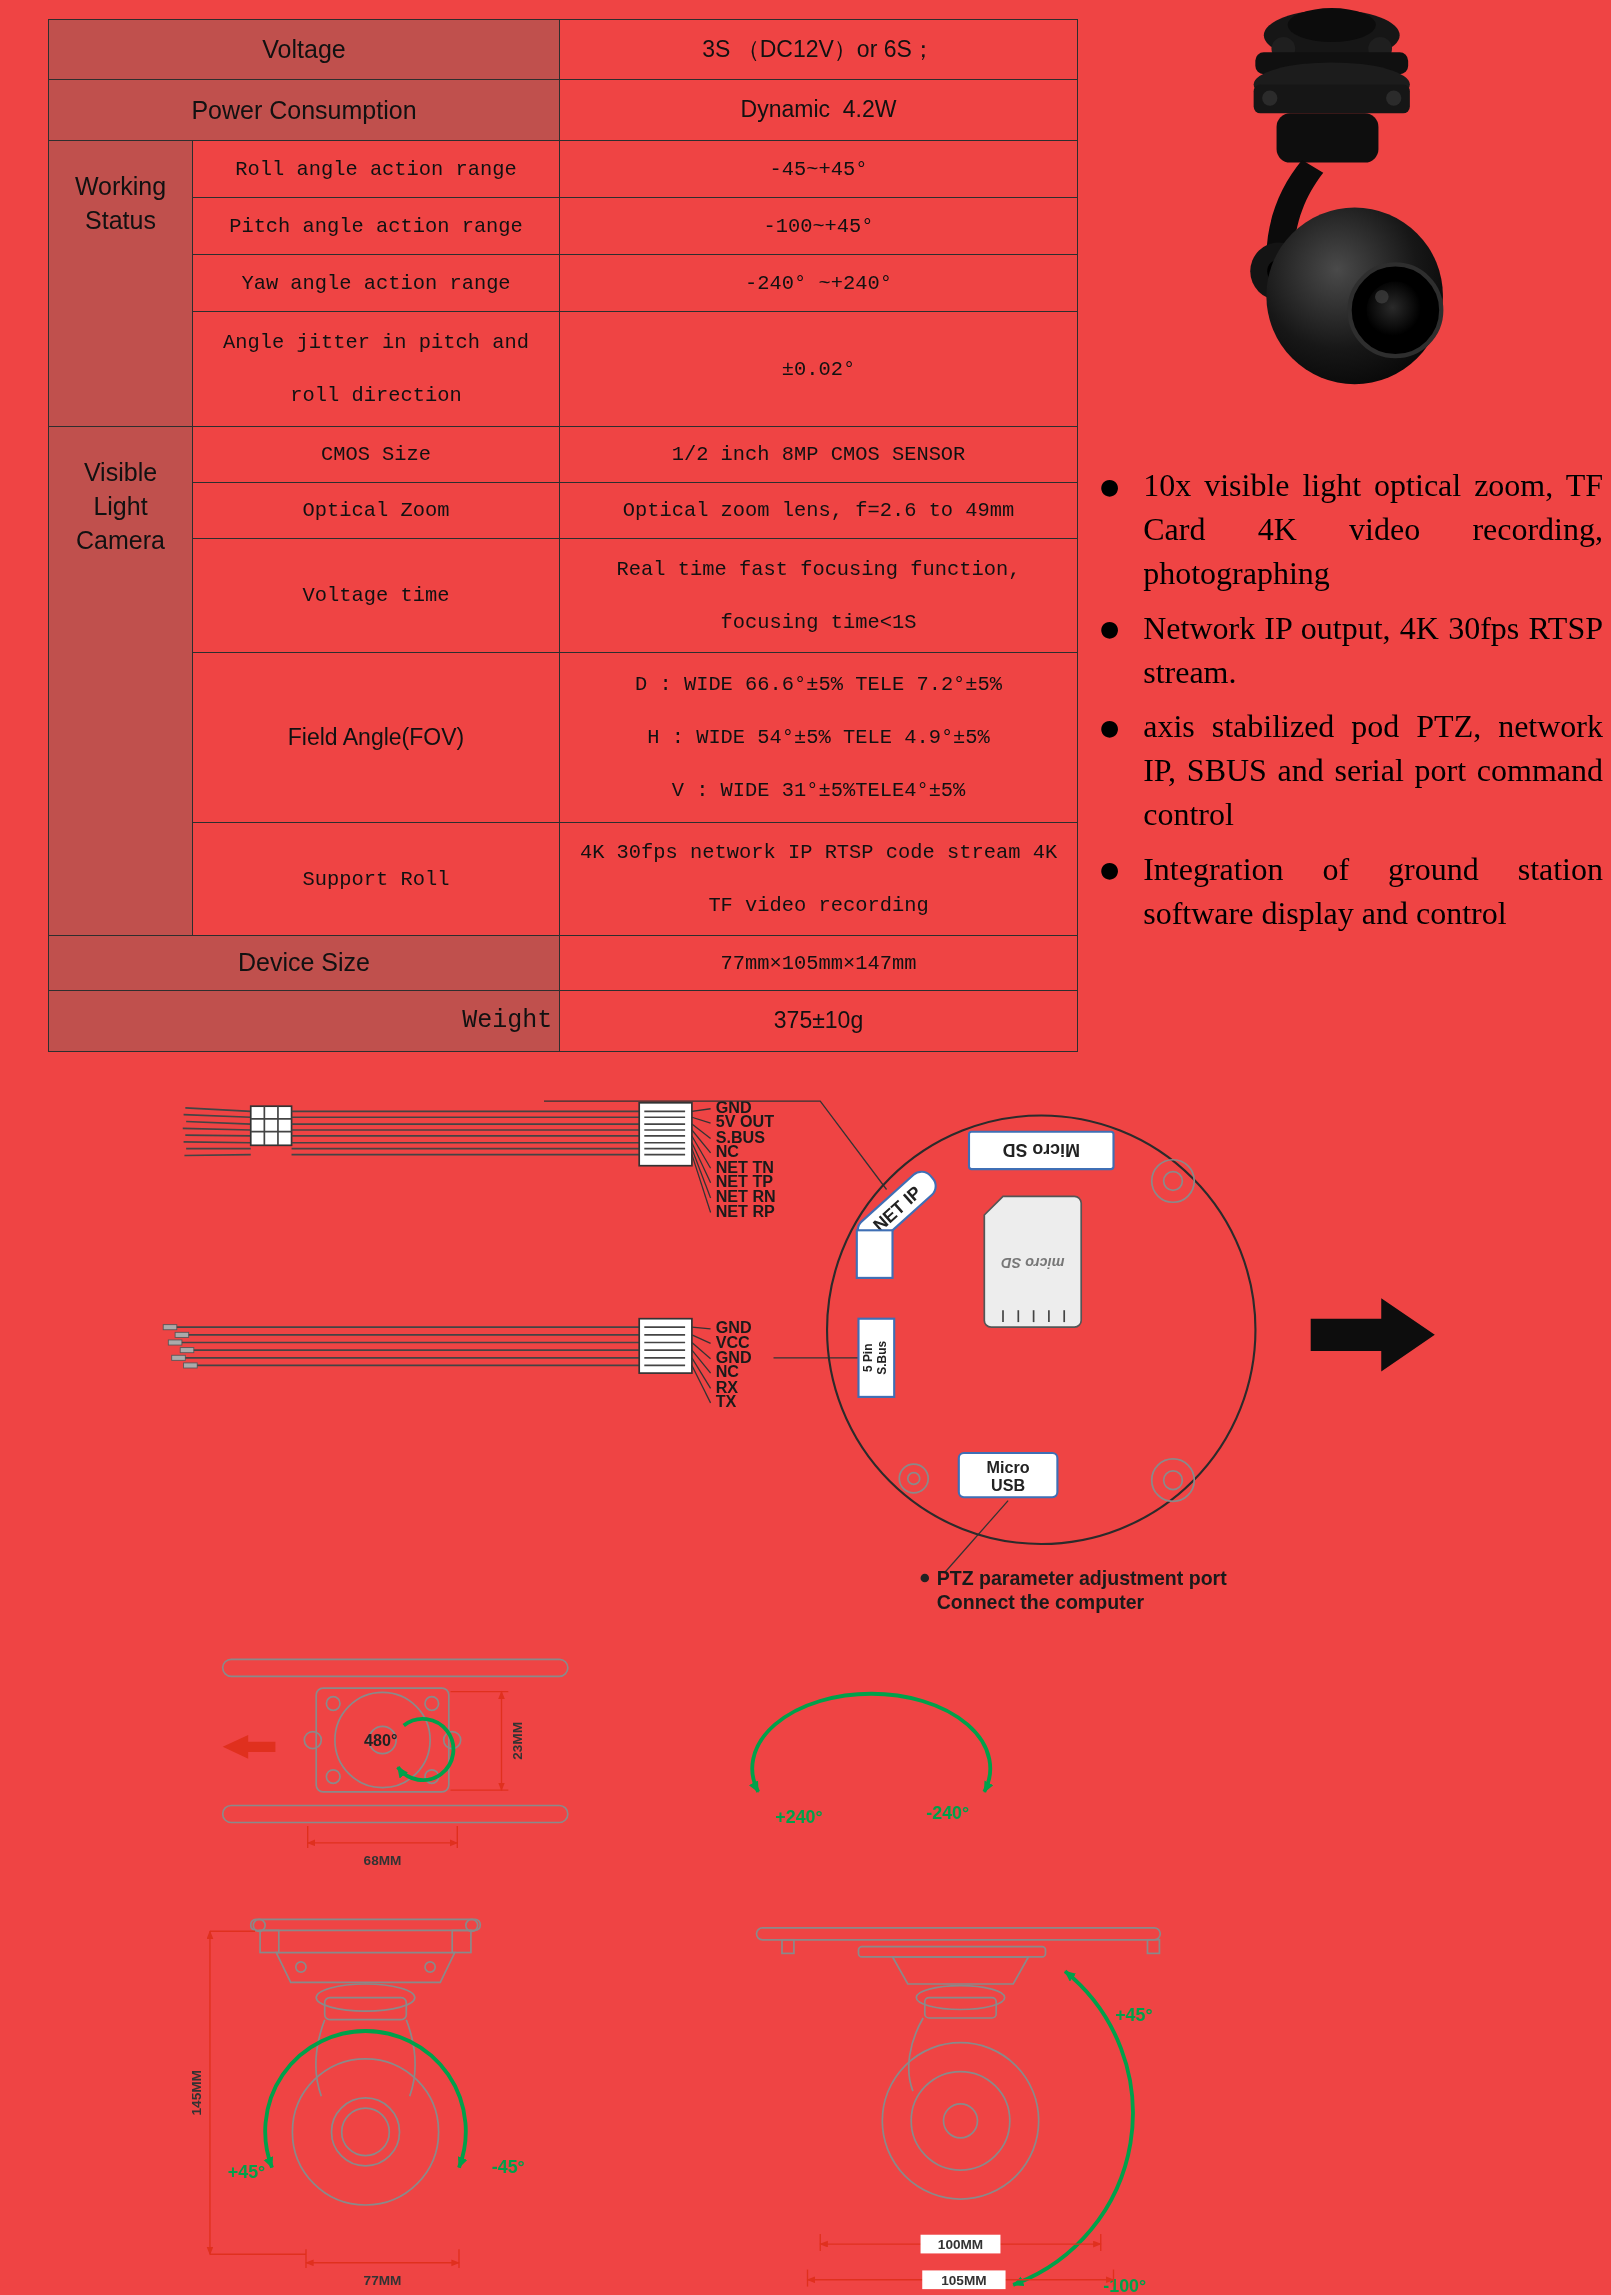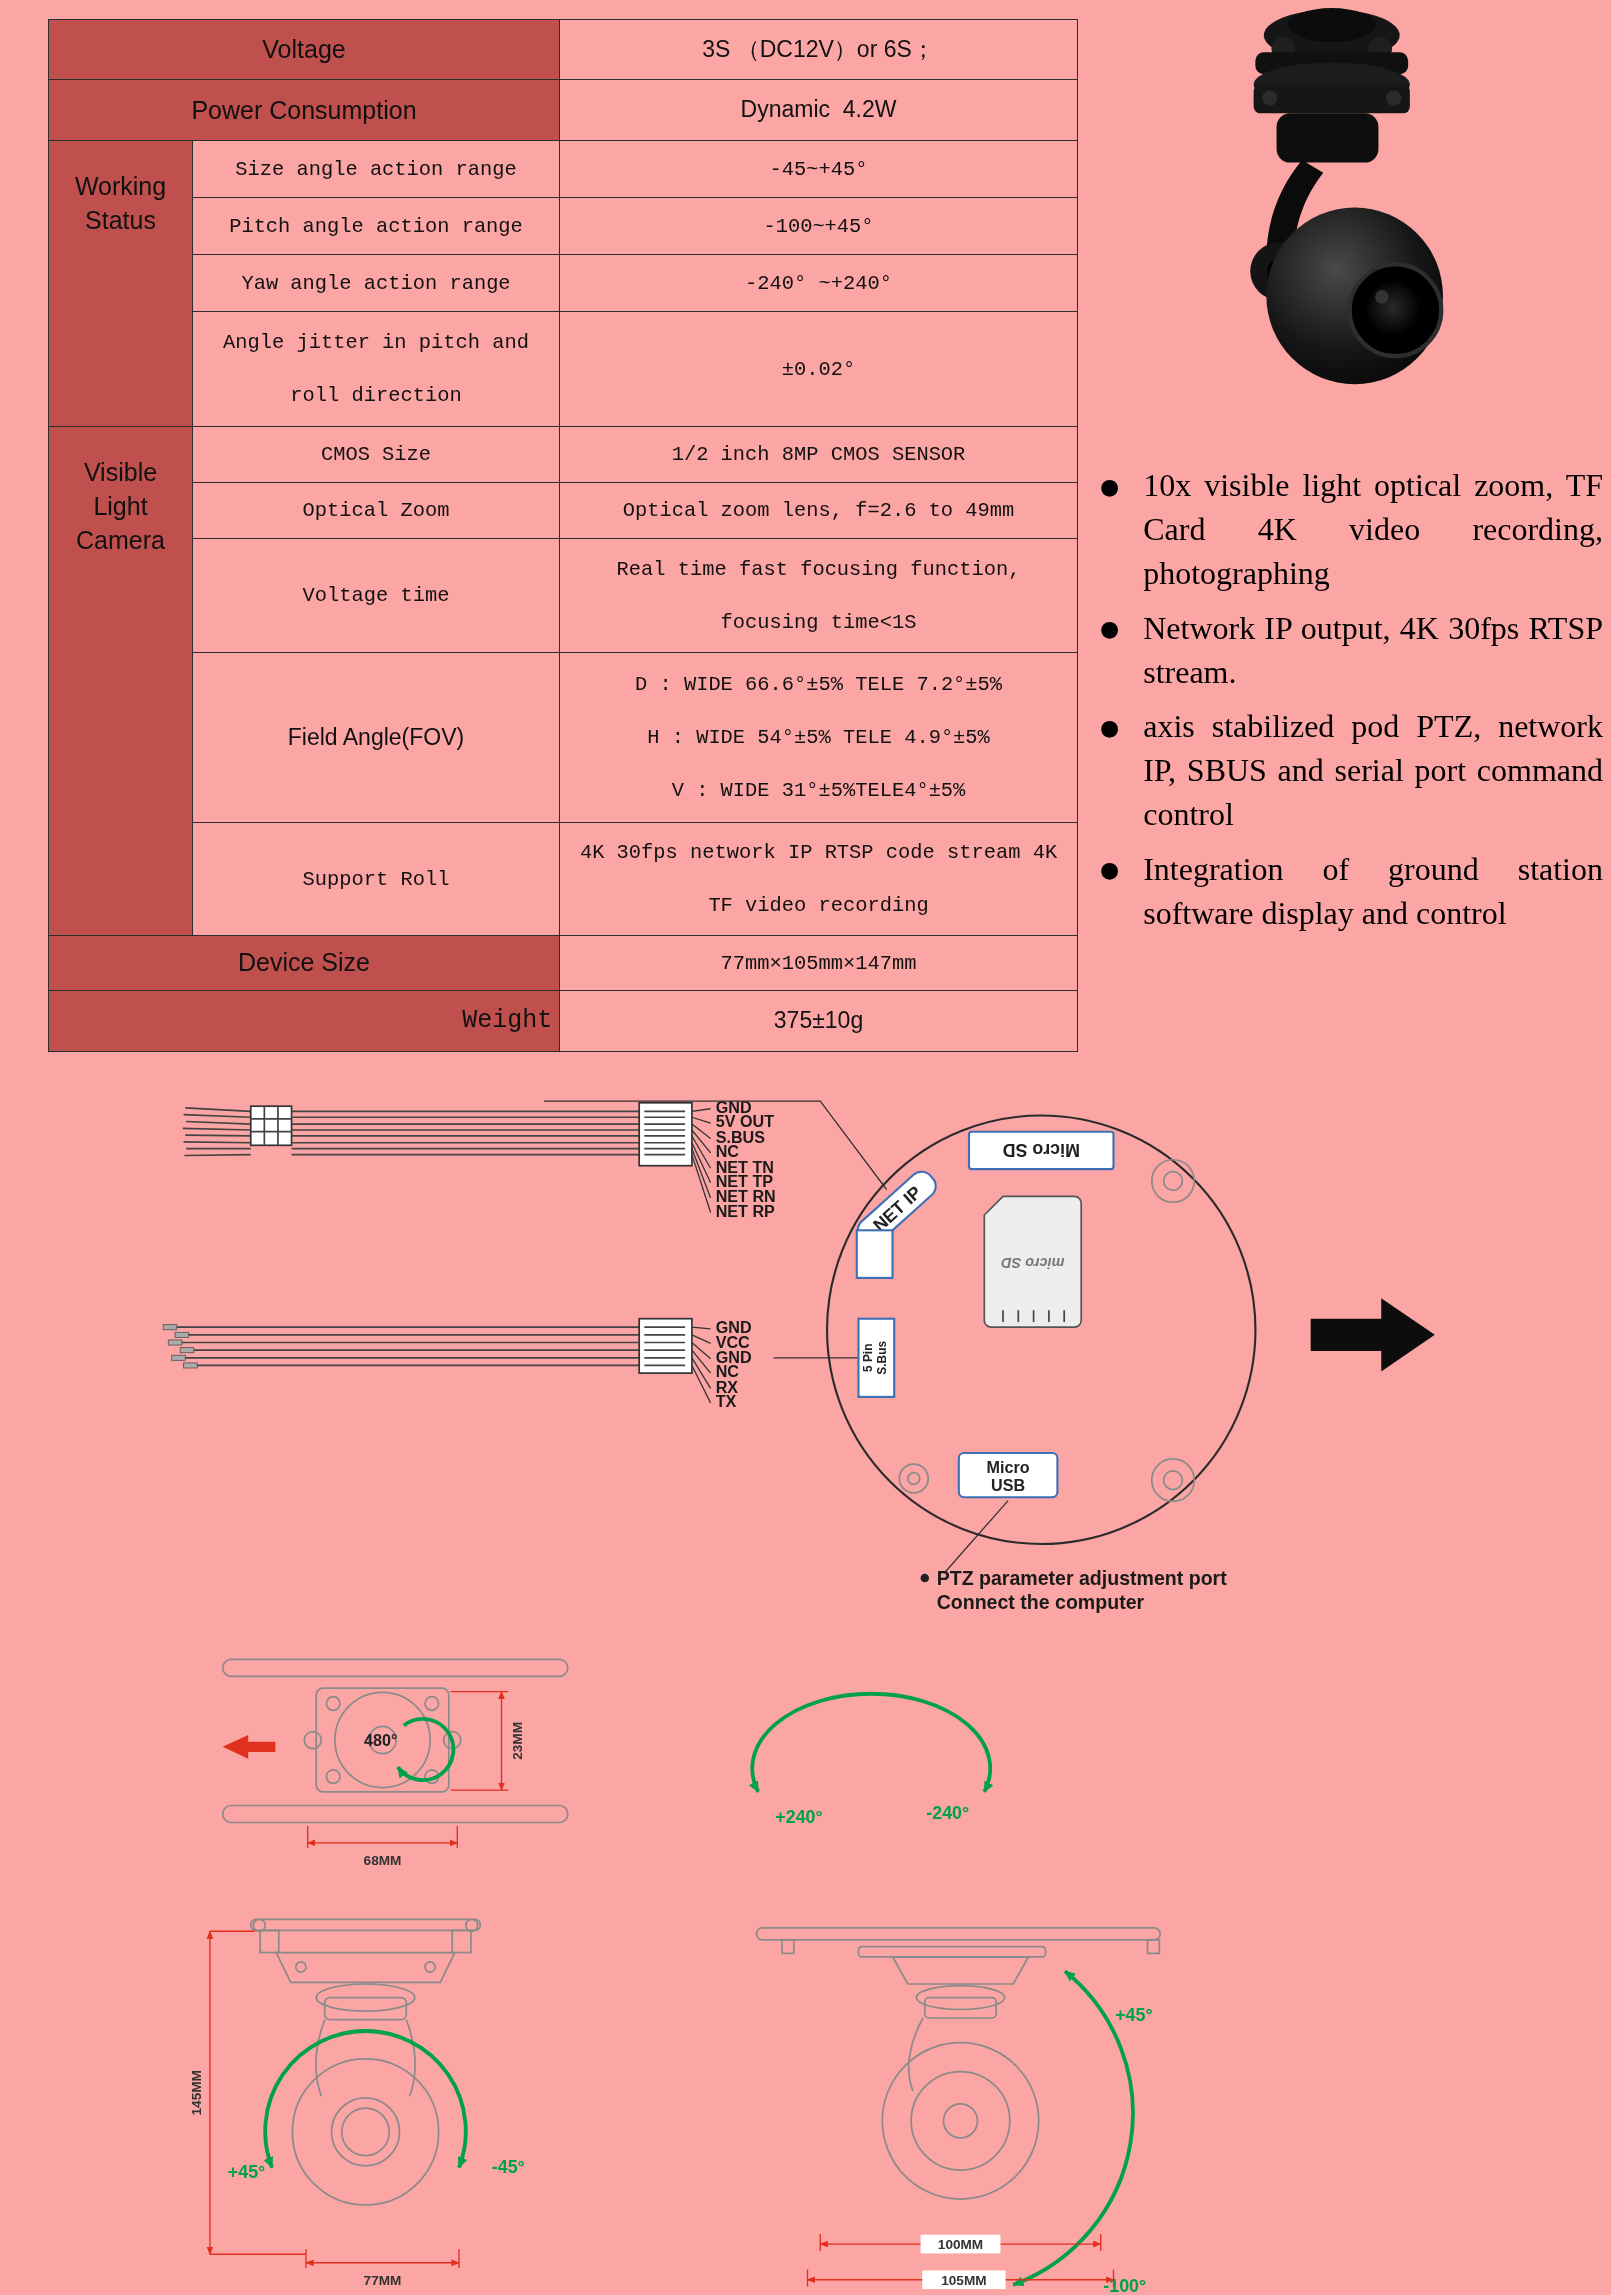--- a/index.html
+++ b/index.html
@@ -1,17 +1,17 @@
 <!DOCTYPE html>
 <html style="font-size:13.6px"><head>
 <meta charset="utf-8">
 <style>
   * { margin:0; padding:0; box-sizing:border-box; }
   html,body { background:#ffffff; }
-  .page { position:relative; width:1611px; height:2295px; background:#fca5a5; overflow:hidden;
+  .page { position:relative; width:1611px; height:2295px; background:#ef4444; overflow:hidden;
           font-family:"Liberation Sans",sans-serif; color:#111; }
 
   
   .spec { position:absolute; left:48px; top:18.7px; width:1030px; border-collapse:collapse; table-layout:fixed; }
   .spec td { border:1.7px solid #2e2e2e; text-align:center; vertical-align:middle; color:#111; padding:0 6.8px; }
   .spec .red { background:#c0504d; font-size:25px; line-height:1.35; }
   .spec .vtop { vertical-align:top; padding-top:29px; }
   .spec .sub, .spec .val { font-family:"Liberation Mono",monospace; font-size:20.4px; line-height:2.6;border-radius:8px; }
   .spec .sanscell { font-family:"Liberation Sans",sans-serif !important; font-size:23px !important; }
   .spec .mono { font-family:"Liberation Mono",monospace;text-align:right; }
@@ -61,21 +61,21 @@
       <tr style="height:56px">
         <td colspan="2" class="red">Voltage</td>
         <td class="val sanscell">3S （DC12V）or 6S；</td>
       </tr>
       <tr style="height:55px">
         <td colspan="2" class="red">Power Consumption</td>
         <td class="val sanscell">Dynamic&nbsp; 4.2W</td>
       </tr>
       <tr style="height:57px">
         <td rowspan="4" class="red vtop">Working Status</td>
-        <td class="sub">Size angle action range</td>
+        <td class="sub">Roll angle action range</td>
         <td class="val">-45~+45°</td>
       </tr>
       <tr style="height:57px">
         <td class="sub">Pitch angle action range</td>
         <td class="val">-100~+45°</td>
       </tr>
       <tr style="height:57px">
         <td class="sub">Yaw angle action range</td>
         <td class="val">-240° ~+240°</td>
       </tr>

